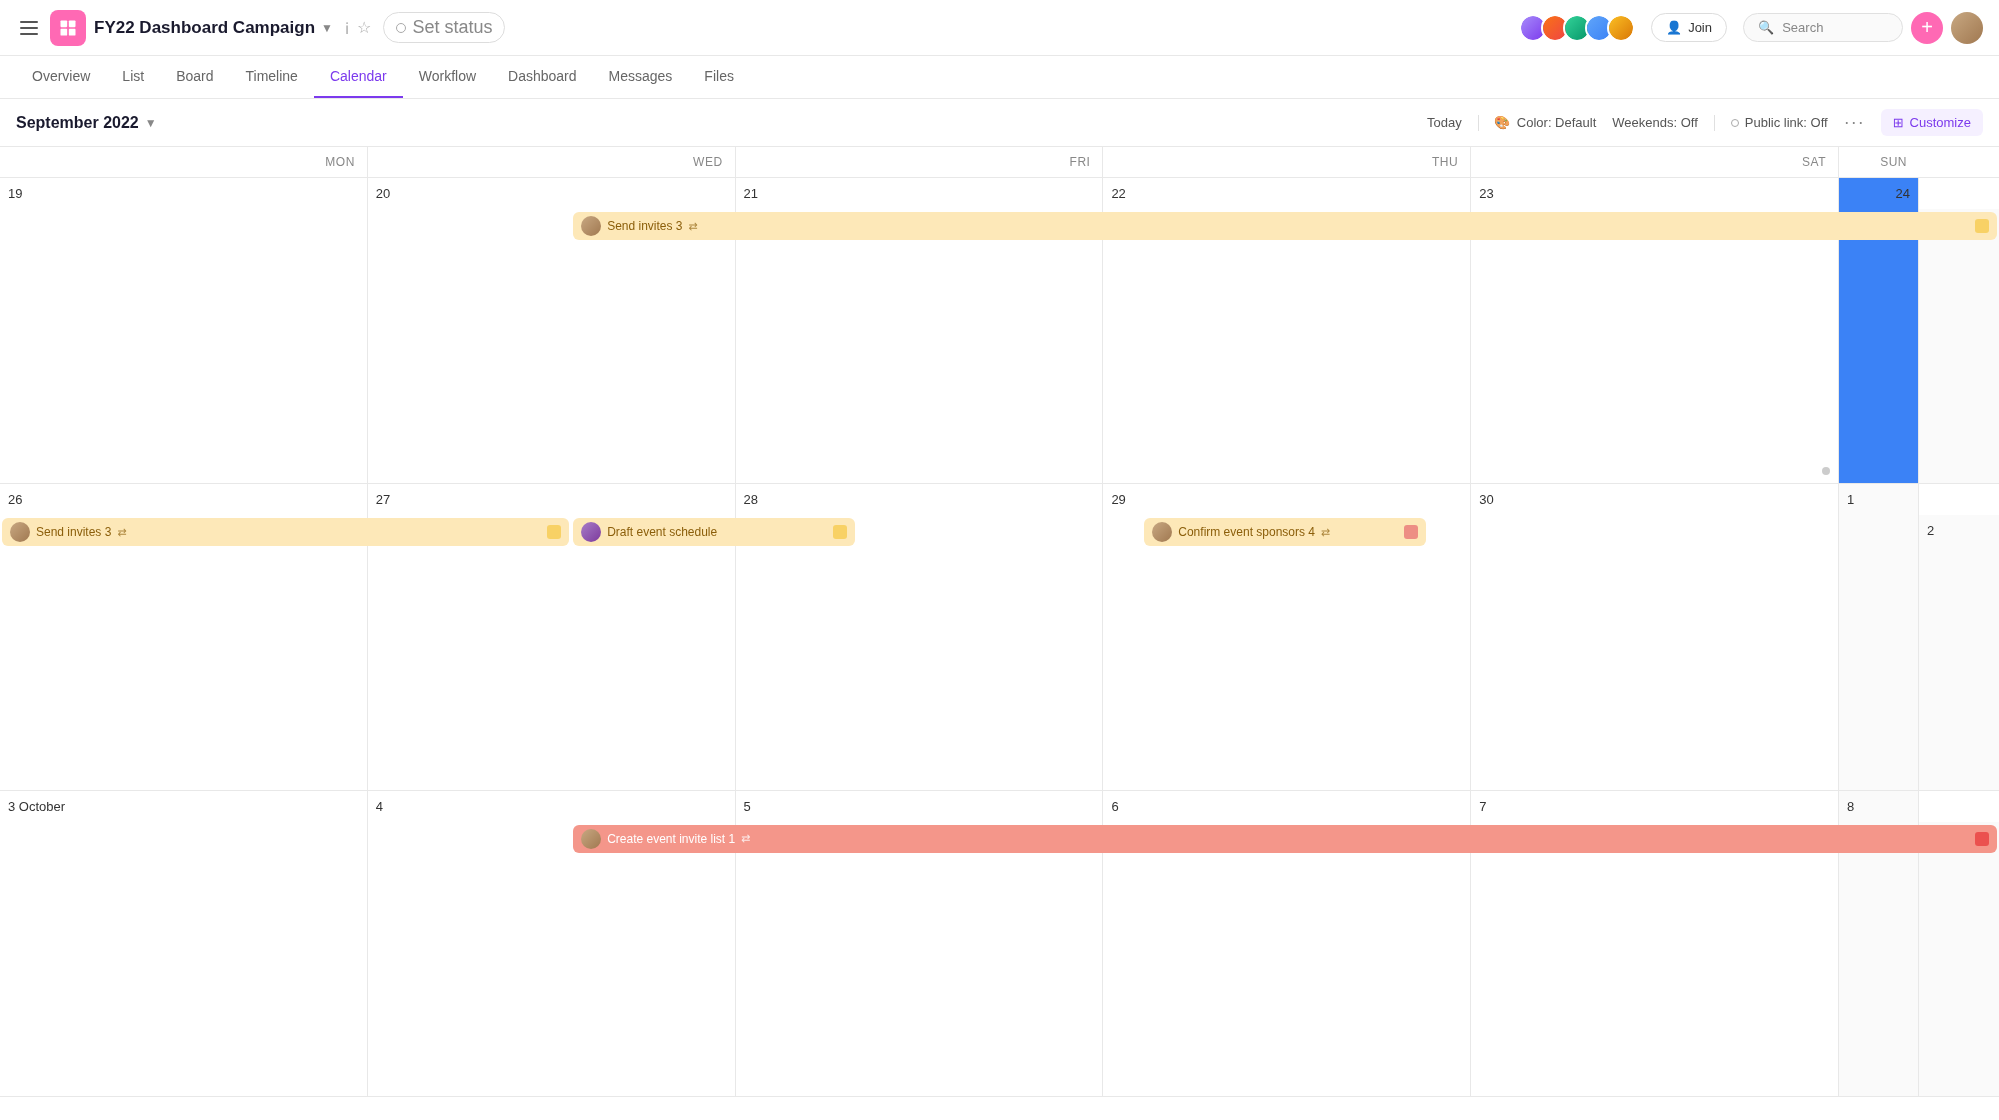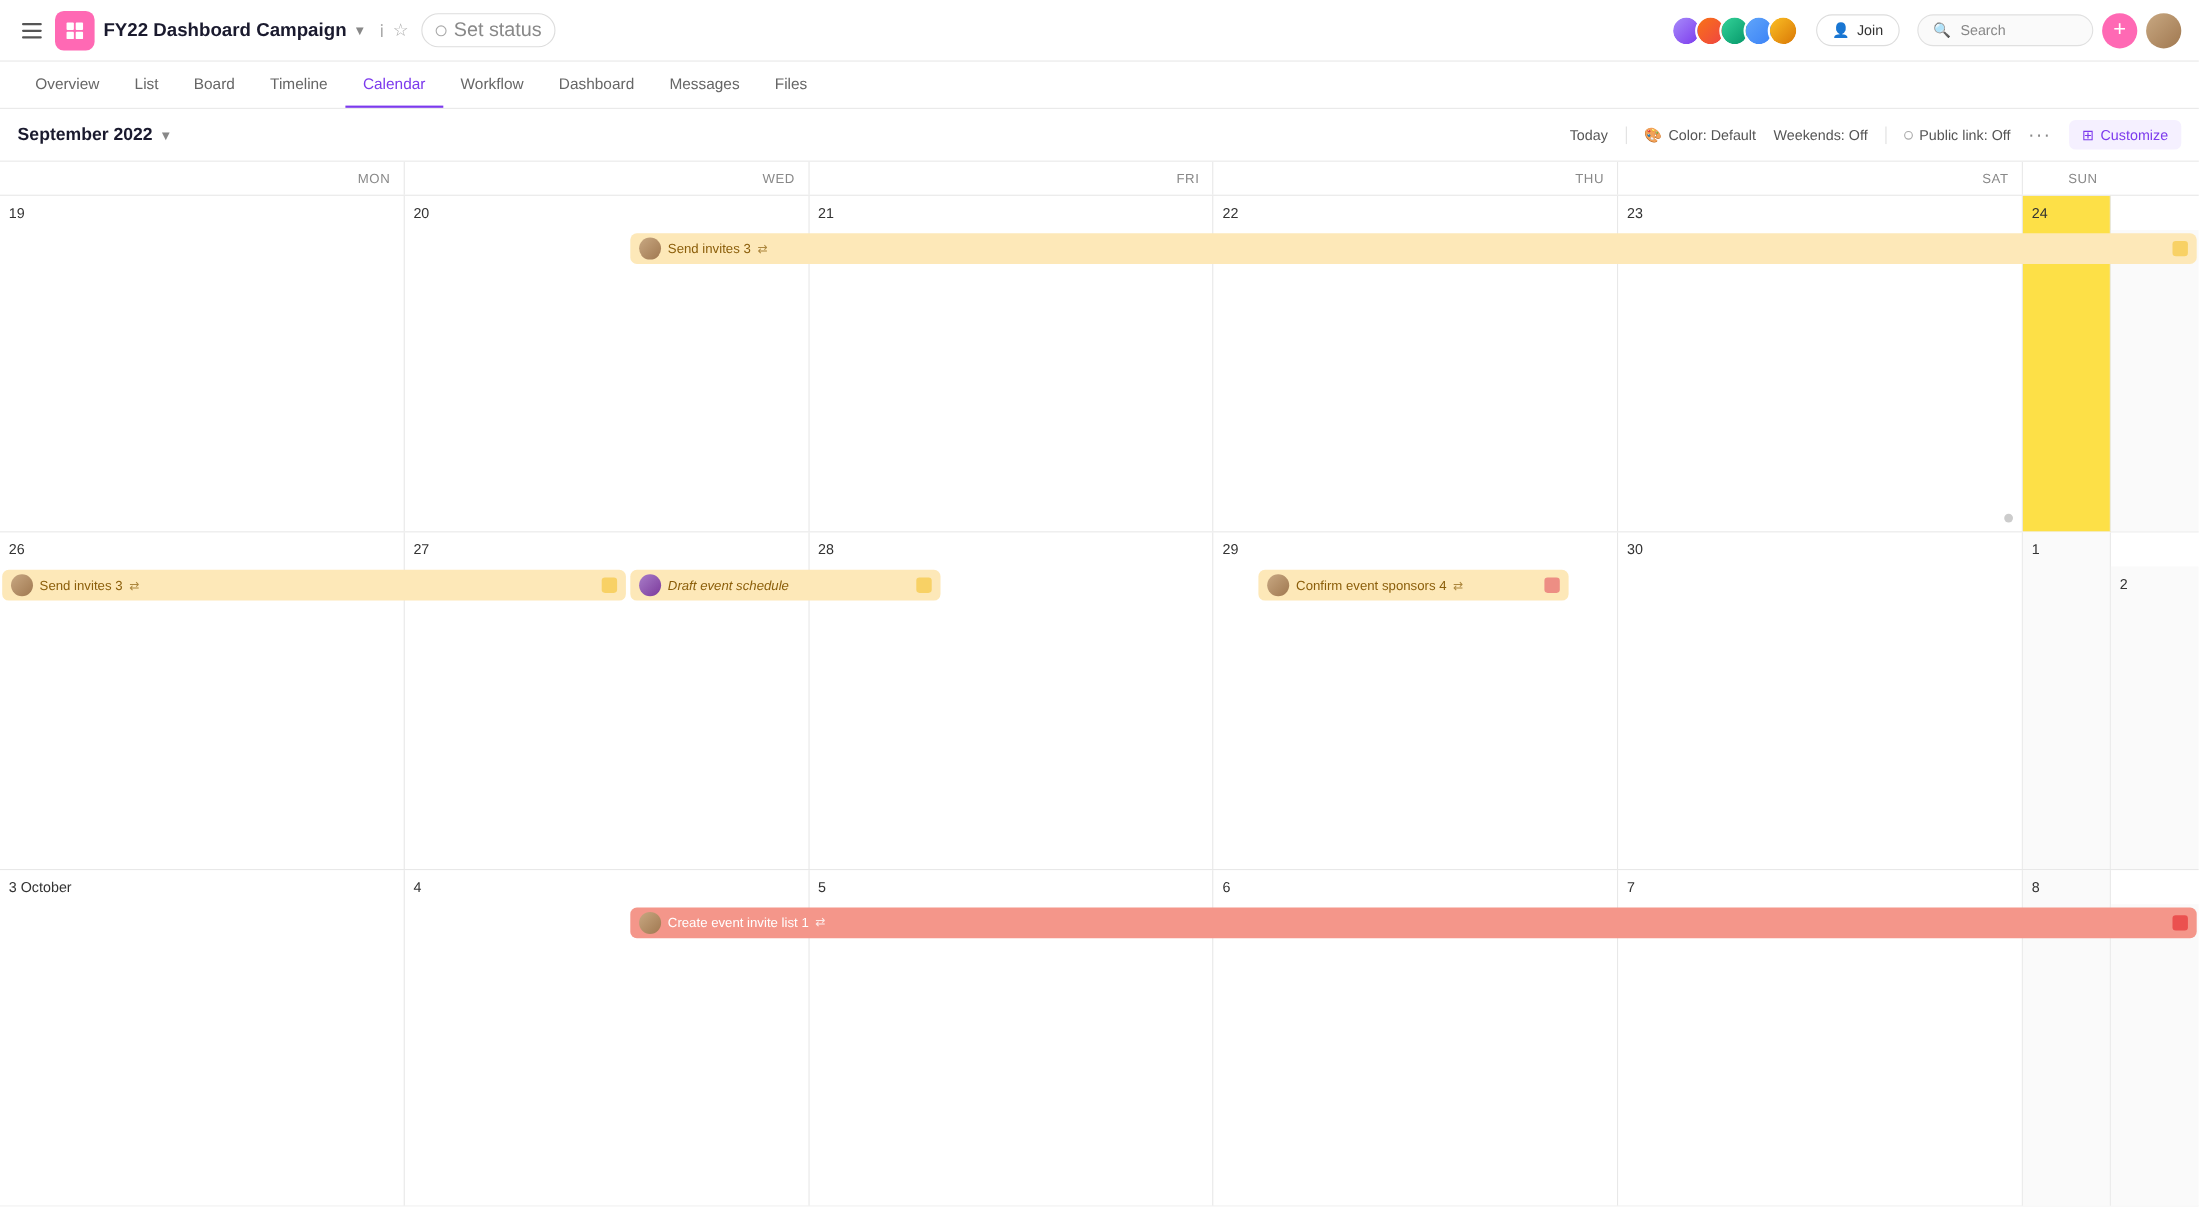--- a/index.html
+++ b/index.html
@@ -246,21 +246,21 @@
         <div class="week-cell">
           <div class="cell-date">21</div>
         </div>
         <div class="week-cell">
           <div class="cell-date">22</div>
         </div>
         <div class="week-cell">
           <div class="cell-date">23</div>
           <div class="dot"></div>
         </div>
-        <div class="week-cell sat-sun" style="background:#fde047;">
+        <div class="week-cell sat-sun" style="background:#3b82f6;text-align:right;">
           <div class="cell-date">24</div>
         </div>
         <div class="week-cell sat-sun" style="background:#fafafa;">
           <div class="cell-date">25</div>
         </div>
       </div>
 
       <div style="position:absolute; top:34px; left:calc(2/7*100%); right:0; padding:0 0px; z-index:3;">
         <div class="span-event-inner orange" style="margin: 0 2px; width: calc(100% - 4px);">
           <div class="event-avatar" style="background: linear-gradient(135deg,#c8a882,#a07850);"></div>
@@ -298,21 +298,21 @@
 
       <div style="position:absolute; top:34px; left:0; width:calc(2/7*100%); padding:0; z-index:3;">
         <div class="span-event-inner orange" style="margin:0 2px; width:calc(100% - 4px);">
           <div class="event-avatar" style="background: linear-gradient(135deg,#c8a882,#a07850);"></div>
           <span>Send invites 3</span>
           <span style="font-size:11px; opacity:0.7;">⇄</span>
           <div style="margin-left:auto; width:14px;height:14px;border-radius:3px;background:#f5c842;opacity:0.7;"></div>
         </div>
       </div>
 
-      <div style="position:absolute; top:34px; left:calc(2/7*100%); width:calc(1/7*100%); padding:0; z-index:3;font-style:italic;">
+      <div style="position:absolute; top:34px; left:calc(2/7*100%); width:calc(1/7*100%); padding:0; z-index:3;">
         <div class="span-event-inner orange" style="margin:0 2px; width:calc(100% - 4px);">
           <div class="event-avatar" style="background: linear-gradient(135deg,#a87dc8,#7c3a9c);"></div>
           <span>Draft event schedule</span>
           <div style="margin-left:auto; width:14px;height:14px;border-radius:3px;background:#f5c842;opacity:0.7;"></div>
         </div>
       </div>
 
       <div style="position:absolute; top:34px; left:calc(4/7*100%); width:calc(1/7*100%); padding:0; z-index:3;">
         <div class="span-event-inner orange" style="margin:0 2px; width:calc(100% - 4px);">
           <div class="event-avatar" style="background: linear-gradient(135deg,#c8a882,#a07850);"></div>

